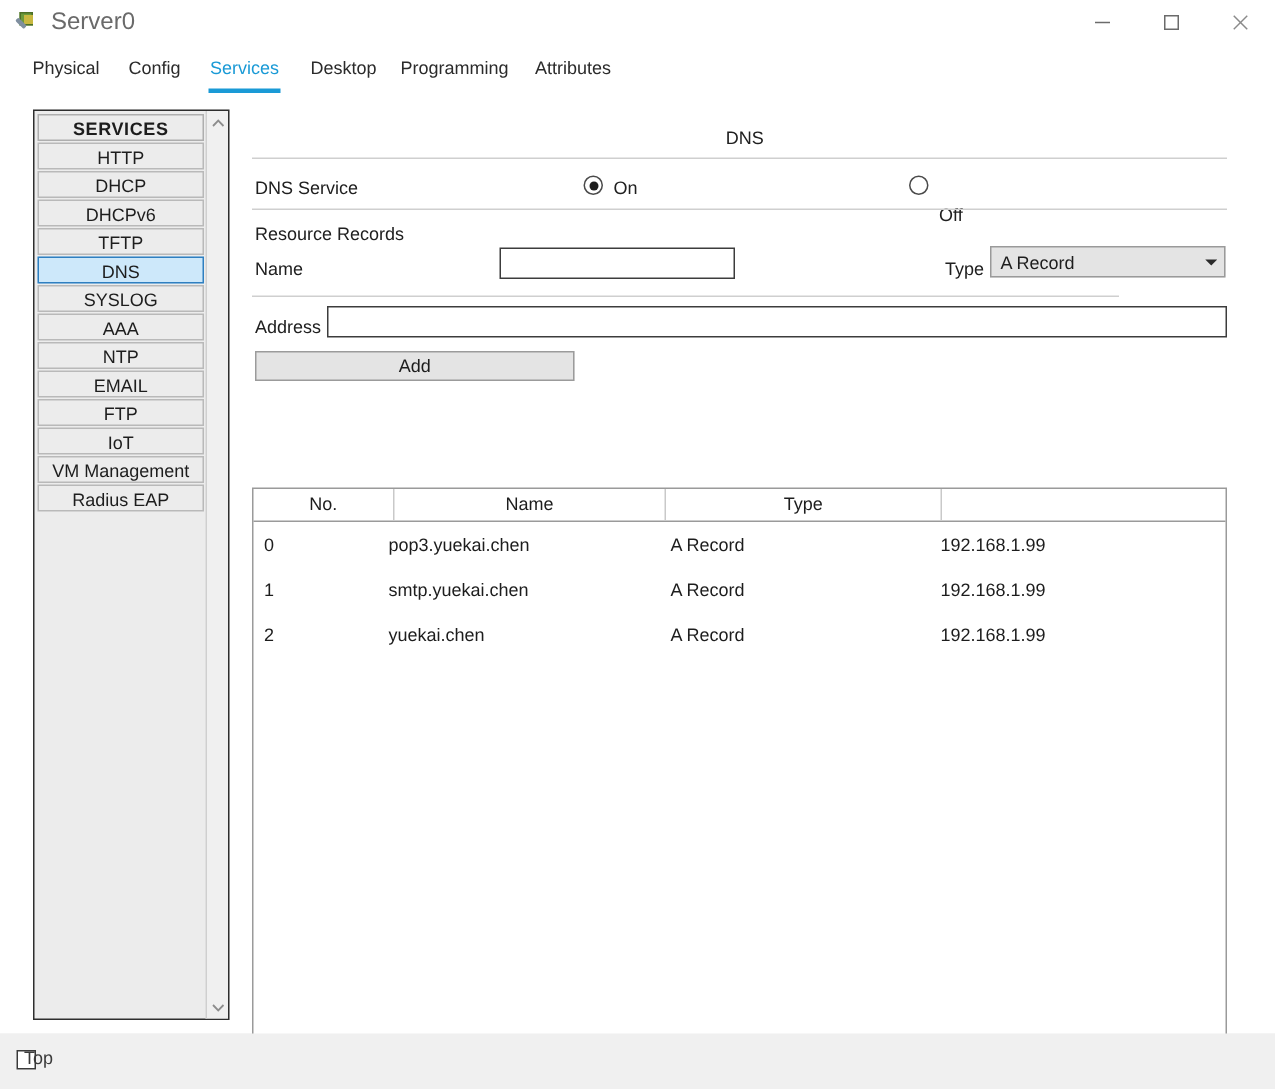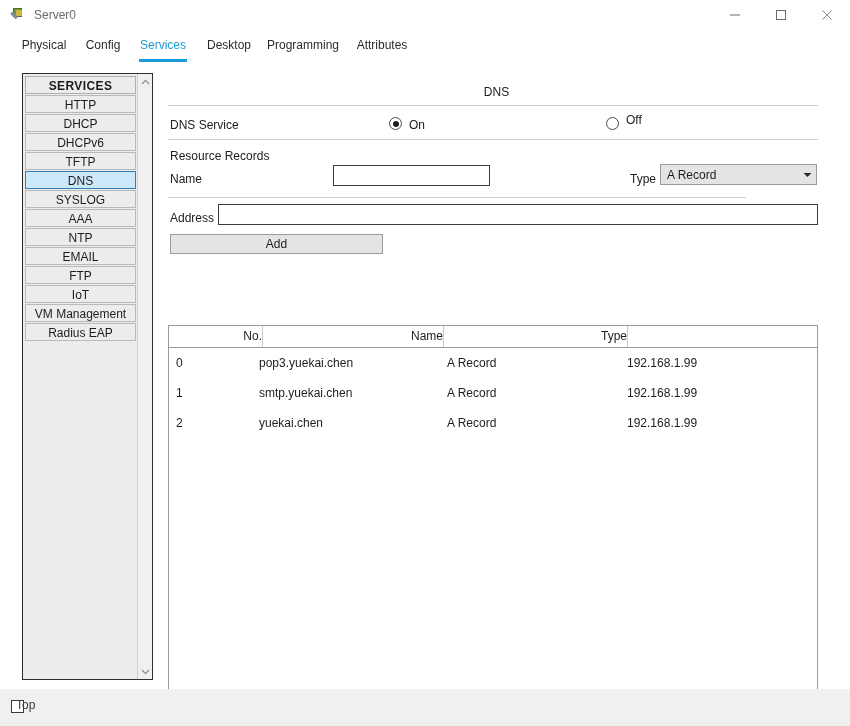--- a/index.html
+++ b/index.html
@@ -44,21 +44,21 @@
   }
   .title-icon .g3 {
     position: absolute; left: 1px; top: 7px;
     width: 8px; height: 3px;
     background: #7f8f9f;
     transform: rotate(45deg);
     border-radius: 1px;
   }
   .title-text {
     margin-left: 9px;
-    font-size: 12px;
+    font-size: 16px;
     color: #6a6a6a;
   }
   .win-buttons {
     position: absolute;
     right: 0; top: 0;
     height: 30px;
     display: flex;
   }
   .win-btn {
     width: 46px; height: 30px;
@@ -263,21 +263,21 @@
     left: 0; top: 0;
     width: 648px; height: 22px;
     border-bottom: 1px solid #9a9a9a;
     box-sizing: border-box;
   }
   .th {
     position: absolute;
     top: 0;
     height: 21px;
     line-height: 21px;
-    text-align: right;
+    text-align: center;
     font-size: 12px;
     color: #1d1d1d;
     border-right: 1px solid #c9c9c9;
     box-sizing: border-box;
   }
   .th.last { border-right: none; }
   .trow {
     position: absolute;
     left: 0;
     width: 648px;
@@ -404,21 +404,21 @@
     <div class="panel-title">DNS</div>
 
     <div class="hr" style="left:0; top:32px; width:650px;"></div>
 
     <div class="row-label" style="left:2px; top:45px;">DNS Service</div>
 
     <div class="radio checked" style="left:221px; top:44px;"></div>
     <div class="row-label" style="left:241px; top:45px;">On</div>
 
     <div class="radio" style="left:438px; top:44px;"></div>
-    <div class="row-label" style="left:458px; top:40px;">Off</div>
+    <div class="row-label" style="left:458px; top:63px;">Off</div>
 
     <div class="hr" style="left:0; top:66px; width:650px;"></div>
 
     <div class="row-label" style="left:2px; top:76px;">Resource Records</div>
 
     <div class="row-label" style="left:2px; top:99px;">Name</div>
     <input class="txtbox" style="left: 165px; top: 92px; width: 157px; height: 21px;" value="">
 
     <div class="row-label" style="left:462px; top:99px;">Type</div>
     <div class="combo" style="left:492px; top:91px; width:157px; height:21px;">

